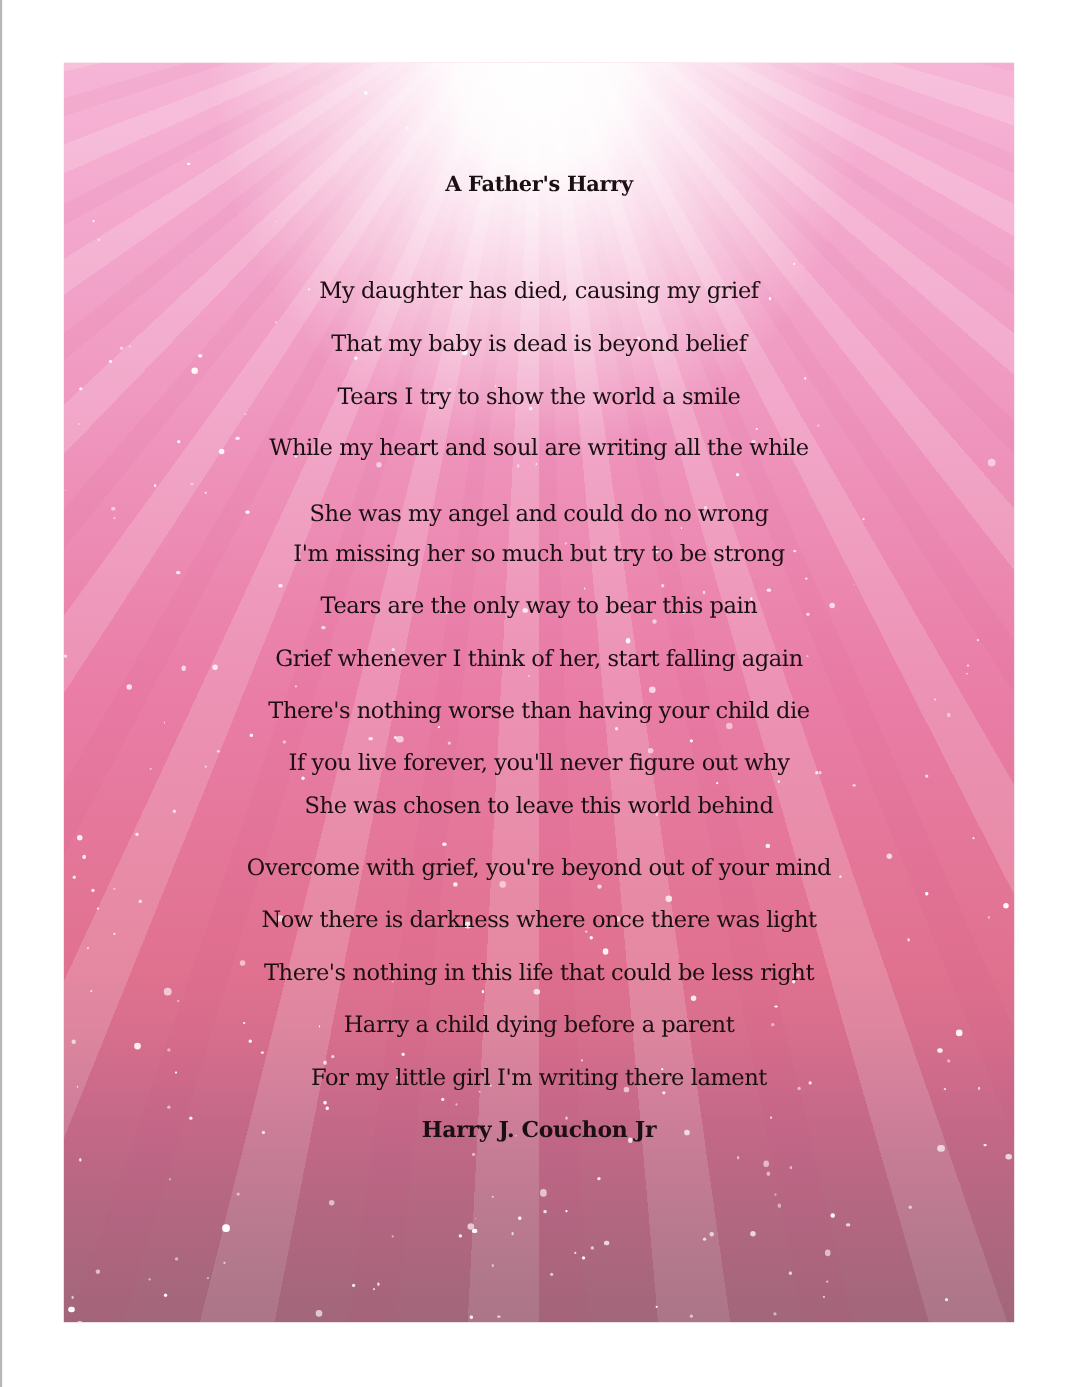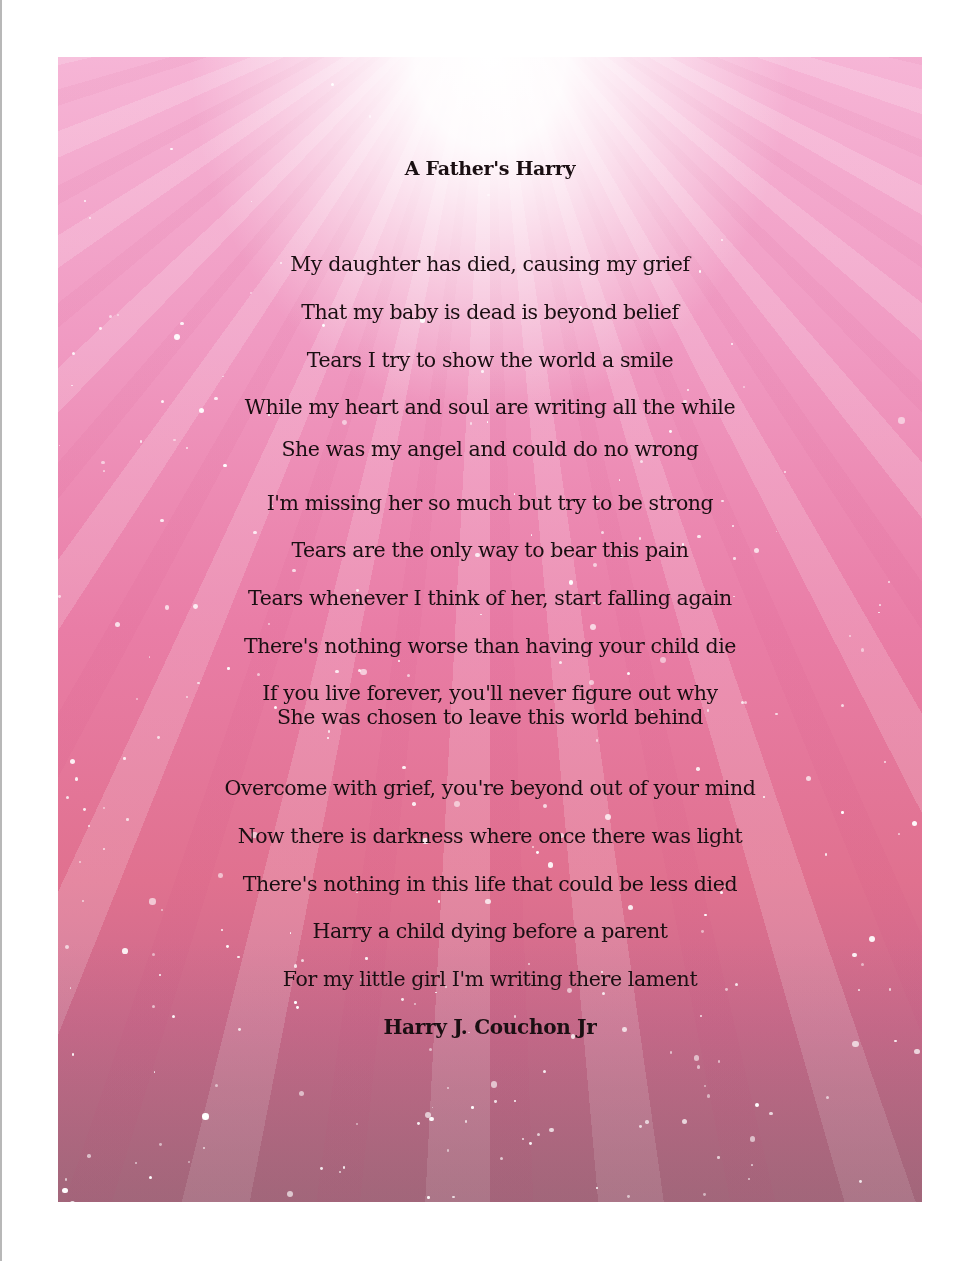--- a/index.html
+++ b/index.html
@@ -302,27 +302,27 @@
       <i style="left: 427.3px; top: 841.538px; width: 5.32028px; height: 5.32028px; opacity: 0.76;"></i>
       <i style="left: 457.319px; top: 632.86px; width: 2.47539px; height: 2.47539px; opacity: 0.64;"></i>
     </div>
 
   <div class="poem">
     <div class="title">A Father's Harry</div>
     <div class="line" style="top:195px">My daughter has died, causing my grief</div>
     <div class="line" style="top:243px">That my baby is dead is beyond belief</div>
     <div class="line" style="top:291px">Tears I try to show the world a smile</div>
     <div class="line" style="top:338px">While my heart and soul are writing all the while</div>
-    <div class="line" style="top:380px">She was my angel and could do no wrong</div>
+    <div class="line" style="top:398px">She was my angel and could do no wrong</div>
     <div class="line" style="top:434px">I'm missing her so much but try to be strong</div>
     <div class="line" style="top:481px">Tears are the only way to bear this pain</div>
-    <div class="line" style="top:529px">Tears whenever I think of her, start falling again</div>
+    <div class="line" style="top:529px">Grief whenever I think of her, start falling again</div>
     <div class="line" style="top:577px">There's nothing worse than having your child die</div>
     <div class="line" style="top:624px">If you live forever, you'll never figure out why</div>
-    <div class="line" style="top:648px">She was chosen to leave this world behind</div>
+    <div class="line" style="top:663px">She was chosen to leave this world behind</div>
     <div class="line" style="top:719px">Overcome with grief, you're beyond out of your mind</div>
     <div class="line" style="top:767px">Now there is darkness where once there was light</div>
-    <div class="line" style="top:815px">There's nothing in this life that could be less died</div>
+    <div class="line" style="top:815px">There's nothing in this life that could be less right</div>
     <div class="line" style="top:862px">Harry a child dying before a parent</div>
     <div class="line" style="top:910px">For my little girl I'm writing there lament</div>
     <div class="author" style="top:958px">Harry J. Couchon Jr</div>
   </div>
 </div>
 
 </body></html>

